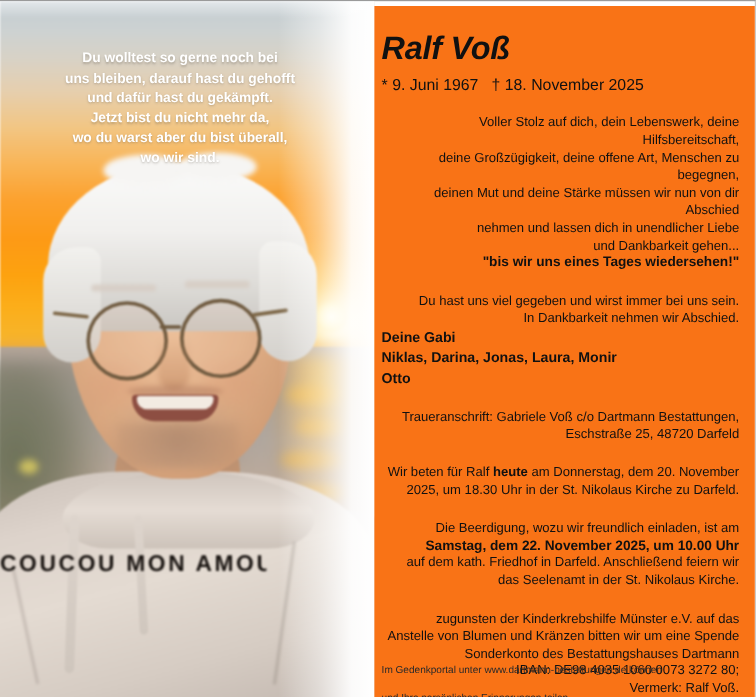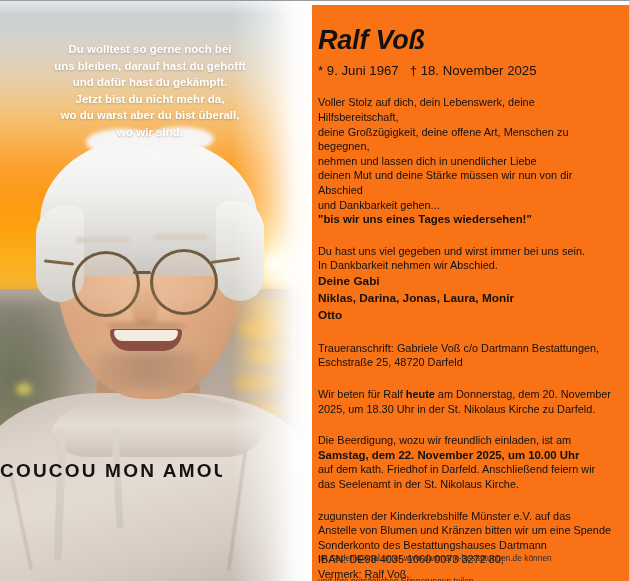--- a/index.html
+++ b/index.html
@@ -438,21 +438,21 @@
   #dates {
     font-size: 13.2px;
     margin: 9px 0 0 0;
     white-space: pre;
   }
   .body-block {
     font-size: 10.9px;
     line-height: 14.6px;
     margin-top: 17px;
   }
-  .body-block .ln { display: block; }
+  .body-block .ln { display: block; text-align: right; }
   .bold-line { font-weight: bold; font-size: 11.4px; }
   .names-line {
     font-weight: bold;
     font-size: 11.8px;
     line-height: 17px;
     display: block;
   }
   #footer {
     position: absolute;
     left: 6px;
@@ -543,22 +543,22 @@
   </div>
 
   <div id="text-panel">
 
     <div id="name">Ralf Voß</div>
     <div id="dates">* 9. Juni 1967   † 18. November 2025</div>
 
     <div class="body-block">
       <span class="ln">Voller Stolz auf dich, dein Lebenswerk, deine Hilfsbereitschaft,</span>
       <span class="ln">deine Großzügigkeit, deine offene Art, Menschen zu begegnen,</span>
+      <span class="ln">deinen Mut und deine Stärke müssen wir nun von dir Abschied</span>
       <span class="ln">nehmen und lassen dich in unendlicher Liebe</span>
-      <span class="ln">deinen Mut und deine Stärke müssen wir nun von dir Abschied</span>
       <span class="ln">und Dankbarkeit gehen...</span>
       <span class="ln bold-line">"bis wir uns eines Tages wiedersehen!"</span>
     </div>
 
     <div class="body-block">
       <span class="ln">Du hast uns viel gegeben und wirst immer bei uns sein.</span>
       <span class="ln">In Dankbarkeit nehmen wir Abschied.</span>
       <span class="names-line">Deine Gabi</span>
       <span class="names-line">Niklas, Darina, Jonas, Laura, Monir</span>
       <span class="names-line">Otto</span>

